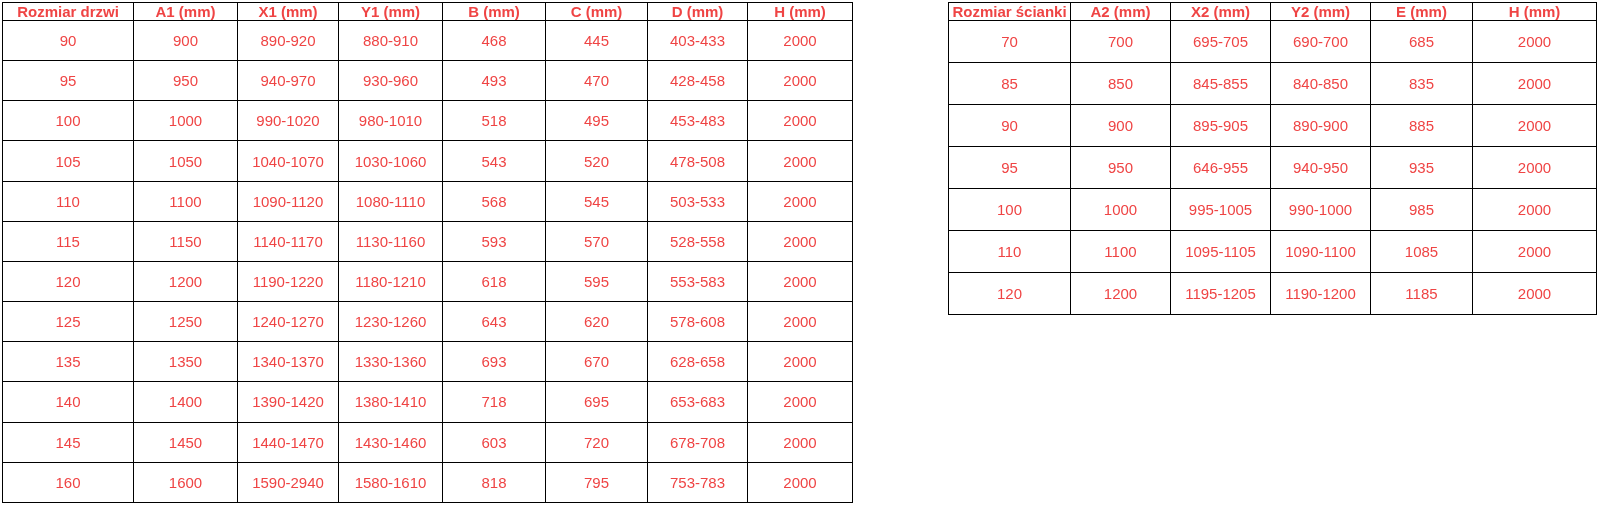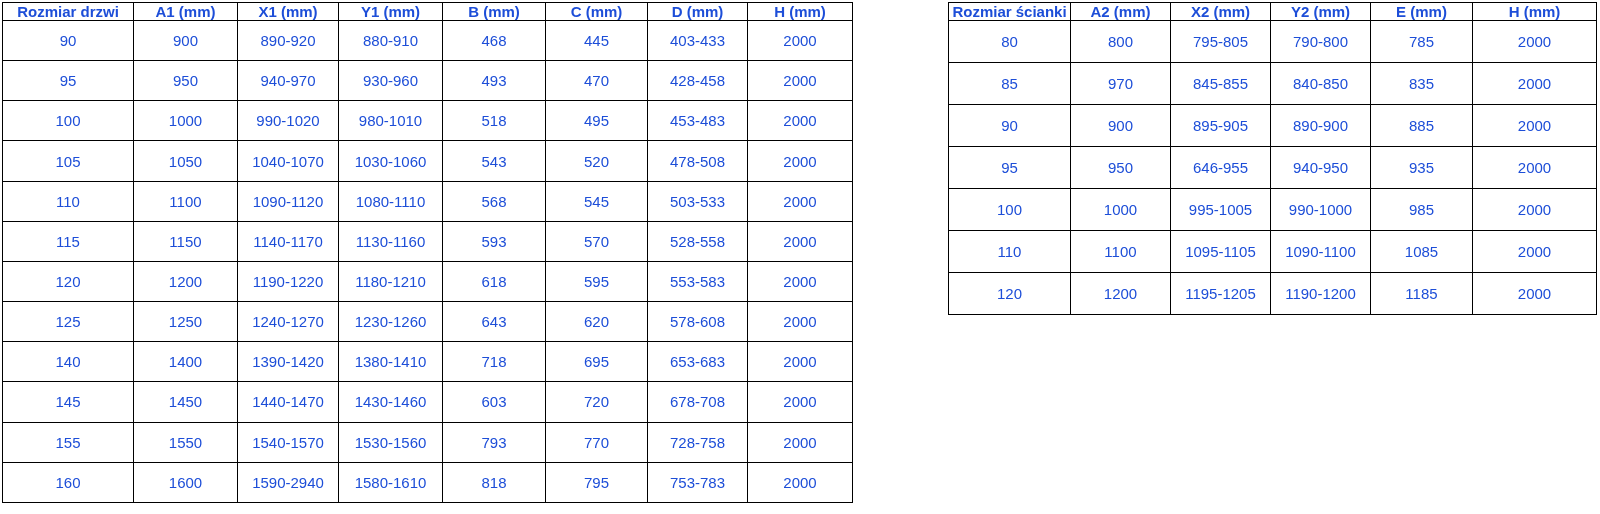--- a/index.html
+++ b/index.html
@@ -6,21 +6,21 @@
     margin: 0;
     padding: 0;
     background: #ffffff;
   }
   .canvas {
     position: relative;
     width: 1600px;
     height: 514px;
     background: #ffffff;
     font-family: "Liberation Sans", sans-serif;
-    color: #1d4ed8;
+    color: #ef4444;
     overflow: hidden;
   }
   table.data-table {
     position: absolute;
     border-collapse: collapse;
     table-layout: fixed;
     background: #ffffff;
   }
   table.data-table th,
   table.data-table td {
@@ -155,50 +155,50 @@
           <td>125</td>
           <td>1250</td>
           <td>1240-1270</td>
           <td>1230-1260</td>
           <td>643</td>
           <td>620</td>
           <td>578-608</td>
           <td>2000</td>
         </tr>
         <tr>
+          <td>135</td>
+          <td>1350</td>
+          <td>1340-1370</td>
+          <td>1330-1360</td>
+          <td>693</td>
+          <td>670</td>
+          <td>628-658</td>
+          <td>2000</td>
+        </tr>
+        <tr>
           <td>140</td>
           <td>1400</td>
           <td>1390-1420</td>
           <td>1380-1410</td>
           <td>718</td>
           <td>695</td>
           <td>653-683</td>
           <td>2000</td>
         </tr>
         <tr>
           <td>145</td>
           <td>1450</td>
           <td>1440-1470</td>
           <td>1430-1460</td>
           <td>603</td>
           <td>720</td>
           <td>678-708</td>
           <td>2000</td>
         </tr>
         <tr>
-          <td>155</td>
-          <td>1550</td>
-          <td>1540-1570</td>
-          <td>1530-1560</td>
-          <td>793</td>
-          <td>770</td>
-          <td>728-758</td>
-          <td>2000</td>
-        </tr>
-        <tr>
           <td>160</td>
           <td>1600</td>
           <td>1590-2940</td>
           <td>1580-1610</td>
           <td>818</td>
           <td>795</td>
           <td>753-783</td>
           <td>2000</td>
         </tr>
       </tbody>
@@ -218,30 +218,30 @@
           <th>Rozmiar ścianki</th>
           <th>A2 (mm)</th>
           <th>X2 (mm)</th>
           <th>Y2 (mm)</th>
           <th>E (mm)</th>
           <th>H (mm)</th>
         </tr>
       </thead>
       <tbody>
         <tr>
-          <td>80</td>
-          <td>800</td>
-          <td>795-805</td>
-          <td>790-800</td>
-          <td>785</td>
+          <td>70</td>
+          <td>700</td>
+          <td>695-705</td>
+          <td>690-700</td>
+          <td>685</td>
           <td>2000</td>
         </tr>
         <tr>
           <td>85</td>
-          <td>970</td>
+          <td>850</td>
           <td>845-855</td>
           <td>840-850</td>
           <td>835</td>
           <td>2000</td>
         </tr>
         <tr>
           <td>90</td>
           <td>900</td>
           <td>895-905</td>
           <td>890-900</td>

